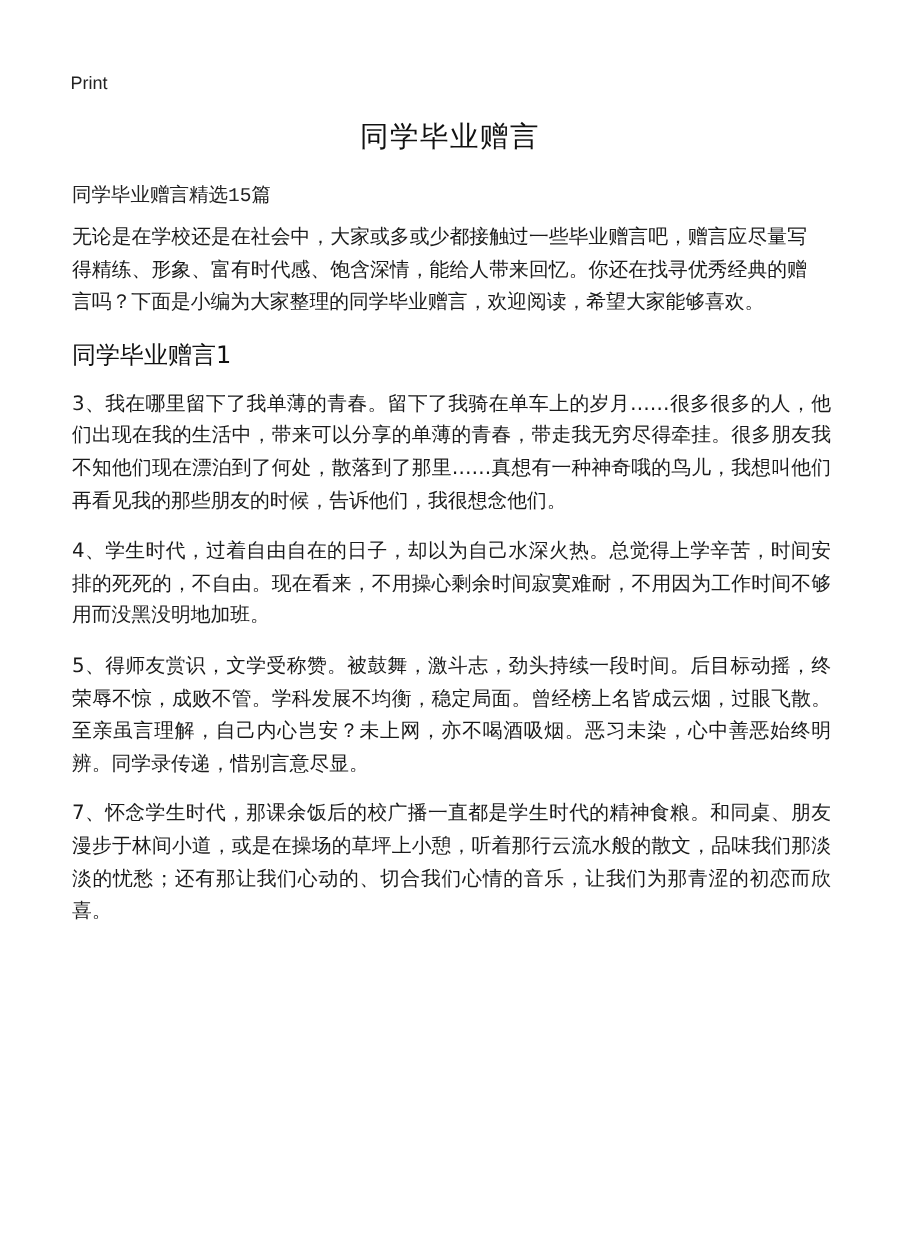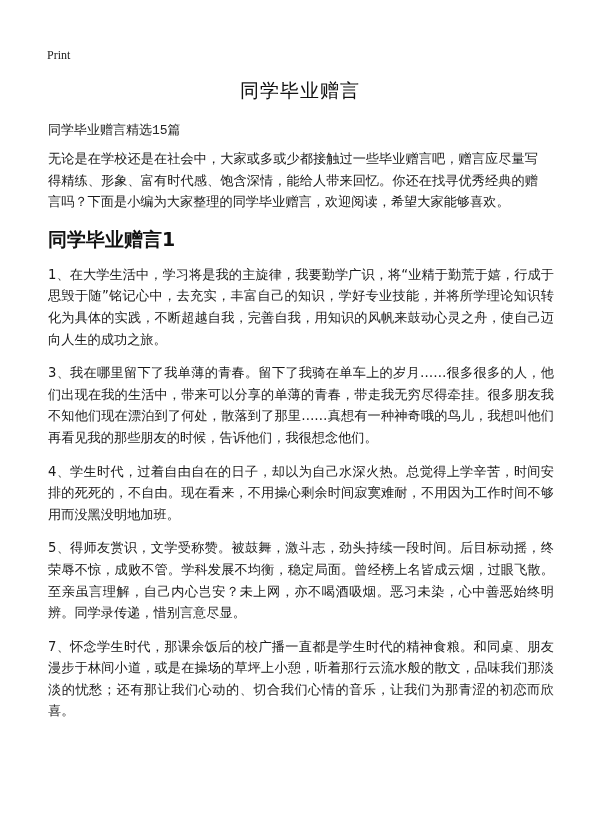--- a/index.html
+++ b/index.html
@@ -2,54 +2,53 @@
 <html><head>
   <meta charset="utf-8">
   <style>
     html, body { margin: 0; padding: 0; background: #ffffff; }
     body {
       width: 600px; height: 828px; overflow: hidden; position: relative;
       font-family: "DejaVu Sans", sans-serif; color: #1a1a1a;
     }
     .print-link {
       position: absolute; left: 47px; top: 48px;
-      font-family: Liberation Serif, serif; font-size: 12px; color: #222;
+      font-family: Liberation Sans, sans-serif; font-size: 12px; color: #222;
     }
     .title {
       position: absolute; left: 0; top: 78px; width: 600px; text-align: center;
       font-size: 19px; color: #111; letter-spacing: 1px;
     }
     .subtitle {
       position: absolute; left: 48px; top: 121px;
       font-size: 13px; color: #222; font-family: Liberation Mono, monospace;
     }
     .content {
       position: absolute; left: 48px; top: 148px; width: 506px;
     }
     .para {
       font-size: 13.2px; line-height: 21.6px; margin: 0 16px 12px 0;
       text-align: justify; text-justify: inter-ideograph;
     }
     .section-heading {
-      font-size: 19px; font-weight: bold; margin: 14px 0 11px 0; color: #111;
+      font-size: 16px; font-weight: normal; margin: 14px 0 11px 0; color: #111;
     }
     .item { font-size: 13.2px; line-height: 21.6px; margin: 0 0 12px 0; text-align: justify; }
   </style>
 </head>
 <body>
 
 <div class="print-link">Print</div>
 
 <h1 class="title" style="margin:0;font-weight:normal;">同学毕业赠言</h1>
 
 <div class="subtitle">同学毕业赠言精选15篇</div>
 
 <div class="content">
   <p class="para">无论是在学校还是在社会中，大家或多或少都接触过一些毕业赠言吧，赠言应尽量写得精练、形象、富有时代感、饱含深情，能给人带来回忆。你还在找寻优秀经典的赠言吗？下面是小编为大家整理的同学毕业赠言，欢迎阅读，希望大家能够喜欢。</p>
 
   <div class="section-heading">同学毕业赠言1</div>
 
-  <p class="item">1、在大学生活中，学习将是我的主旋律，我要勤学广识，将“业精于勤荒于嬉，行成于思毁于随”铭记心中，去充实，丰富自己的知识，学好专业技能，并将所学理论知识转化为具体的实践，不断超越自我，完善自我，用知识的风帆来鼓动心灵之舟，使自己迈向人生的成功之旅。</p>
   <p class="item">3、我在哪里留下了我单薄的青春。留下了我骑在单车上的岁月……很多很多的人，他们出现在我的生活中，带来可以分享的单薄的青春，带走我无穷尽得牵挂。很多朋友我不知他们现在漂泊到了何处，散落到了那里……真想有一种神奇哦的鸟儿，我想叫他们再看见我的那些朋友的时候，告诉他们，我很想念他们。</p>
   <p class="item">4、学生时代，过着自由自在的日子，却以为自己水深火热。总觉得上学辛苦，时间安排的死死的，不自由。现在看来，不用操心剩余时间寂寞难耐，不用因为工作时间不够用而没黑没明地加班。</p>
   <p class="item">5、得师友赏识，文学受称赞。被鼓舞，激斗志，劲头持续一段时间。后目标动摇，终荣辱不惊，成败不管。学科发展不均衡，稳定局面。曾经榜上名皆成云烟，过眼飞散。至亲虽言理解，自己内心岂安？未上网，亦不喝酒吸烟。恶习未染，心中善恶始终明辨。同学录传递，惜别言意尽显。</p>
   <p class="item">7、怀念学生时代，那课余饭后的校广播一直都是学生时代的精神食粮。和同桌、朋友漫步于林间小道，或是在操场的草坪上小憩，听着那行云流水般的散文，品味我们那淡淡的忧愁；还有那让我们心动的、切合我们心情的音乐，让我们为那青涩的初恋而欣喜。</p>
 </div>
 
 </body></html>

